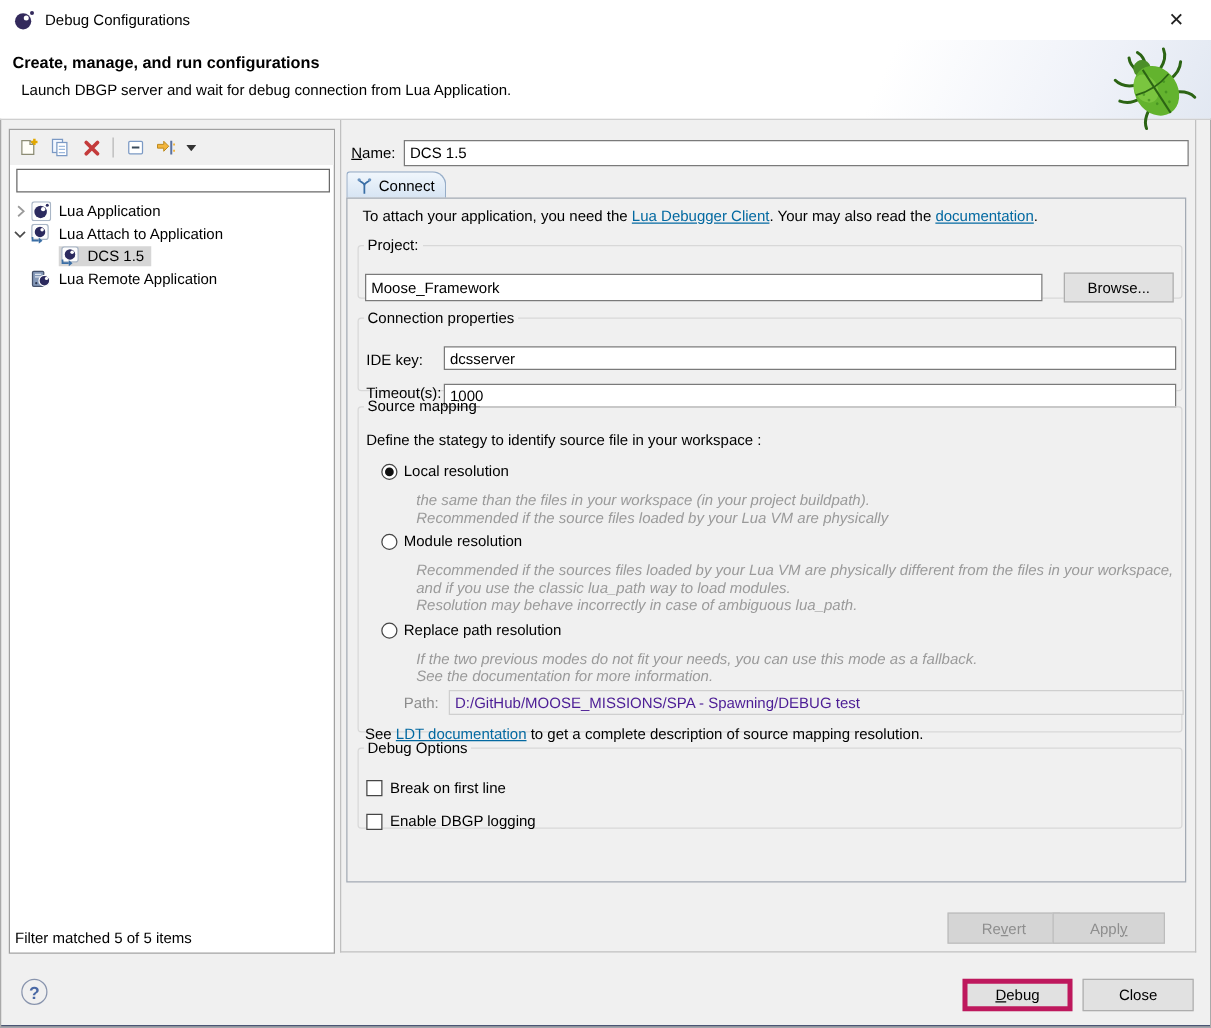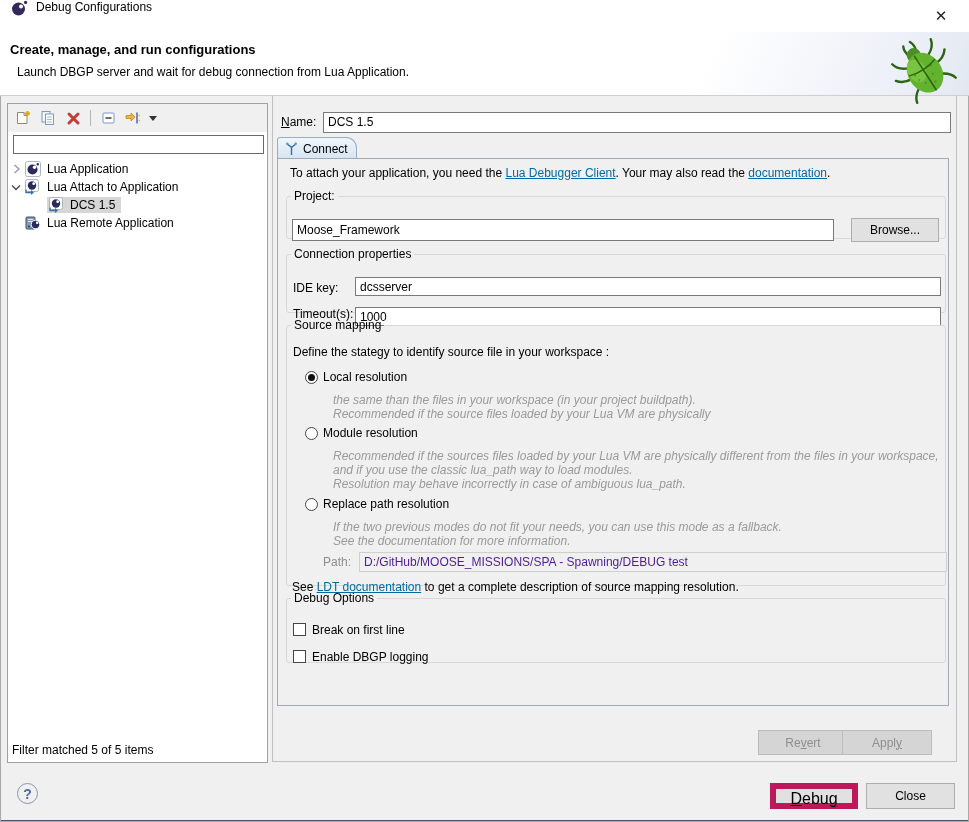--- a/index.html
+++ b/index.html
@@ -6,21 +6,21 @@
   html,body { margin:0; padding:0; }
   body {
     width:969px; height:822px;
     font-family:"Liberation Sans", sans-serif;
     font-size:12px; color:#000;
     background:#f0f0f0;
     position:relative; overflow:hidden;
     box-shadow: inset 0 0 0 1px #a9a9a9, inset 0 -2px 0 #4a5574;
   }
   
-  .titlebar { position:absolute; left:0; top:0; width:100%; height:32px; background:#fff; display:flex; padding-left:11px; }
+  .titlebar { position:absolute; left:0; top:0; width:100%; height:32px; background:#fff; display:flex; align-items:center; padding-left:11px; }
   .titlebar .title { margin-left:8px; font-size:12px; }
   .close-btn { position:absolute; right:8px; top:0; width:40px; height:32px; display:flex; align-items:center; justify-content:center; font-size:15px; color:#222; cursor:pointer; }
   
   .banner { position:absolute; left:0; top:32px; width:100%; height:64px; background:linear-gradient(115deg,#ffffff 72%,#eef1f8 90%,#e2e8f2 100%); border-bottom:1px solid #cfcfcf; }
   .banner-title { position:absolute; left:10px; top:10px; font-weight:bold; font-size:13px; }
   .banner-sub { position:absolute; left:17px; top:33px; font-size:12px; }
   .bug { position:absolute; right:6px; top:-6px; }
   
   .left-panel { position:absolute; left:7px; top:103px; width:261px; height:660px; background:#fff; border:1px solid #a0a0a0; }
   .lp-toolbar { height:28px; background:#f0f0f0; display:flex; align-items:center; gap:7px; padding:0 6px; }
@@ -61,29 +61,29 @@
   .sm-intro { position:absolute; left:6px; top:13px; }
   .radio-row { position:absolute; left:18px; display:flex; align-items:center; }
   .radio { appearance:none; -webkit-appearance:none; width:13px; height:13px; border:1px solid #454545; border-radius:50%; background:#fff; margin:0 5px 0 0; position:relative; flex:none; }
   .radio:checked::after { content:''; position:absolute; inset:2px; background:#101010; border-radius:50%; }
   .desc { position:absolute; left:46px; color:#9a9a9a; font-style:italic; line-height:14px; }
   .path-row { position:absolute; left:36px; top:220px; display:flex; align-items:center; }
   .path-label { color:#8d8d8d; margin-right:8px; }
   .path-input { width:588px; height:20px; border:1px solid #cfcfcf; background:#f0f0f0; color:#4c1d95; padding:0 4px; font-family:inherit; font-size:12px; }
   .sm-footer { position:absolute; left:5px; top:248px; }
   .fs-debug { left:8px; top:432px; width:660px; height:72px; }
-  .cb-row { position:absolute; left:6px; display:flex; align-items:flex-start; }
+  .cb-row { position:absolute; left:6px; display:flex; align-items:flex-end; }
   .checkbox { appearance:none; -webkit-appearance:none; width:13px; height:13px; border:1px solid #454545; background:#fff; margin:0 6px 0 0; flex:none; }
   .revert-btn, .apply-btn { position:absolute; top:634px; width:90px; height:25px; background:#d5d5d5; border:1px solid #bcbcbc; color:#8e8e8e; font-family:inherit; font-size:12px; }
   .revert-btn { left:485px; }
   .apply-btn { left:569px; }
   
   .bottom-bar { position:absolute; left:0; top:762px; width:100%; height:58px; }
   .help-btn { position:absolute; left:17px; top:21px; width:21px; height:21px; border:1px solid #8894ad; border-radius:50%; color:#4a69a5; font-size:14px; font-weight:bold; display:flex; align-items:center; justify-content:center; background:#f0f0f0; }
-  .debug-btn { position:absolute; left:770px; top:21px; width:88px; height:26px; background:#e1e1e1; border:6px solid #be185d; font-family:inherit; font-size:16px; color:#000; }
+  .debug-btn { position:absolute; left:770px; top:21px; width:88px; height:26px; background:#e1e1e1; border:4px solid #be185d; font-family:inherit; font-size:12px; color:#000; }
   .close-btn2 { position:absolute; left:866px; top:21px; width:89px; height:26px; background:#e1e1e1; border:1px solid #adadad; font-family:inherit; font-size:12px; color:#000; }
   u { text-decoration:underline; }
 </style>
 </head>
 <body>
 
 <div class="titlebar">
   <span style="display:flex;">
     <svg width="17" height="17" viewBox="0 0 17 17">
       <circle cx="7.5" cy="9" r="6.5" fill="#332a5c"></circle>

